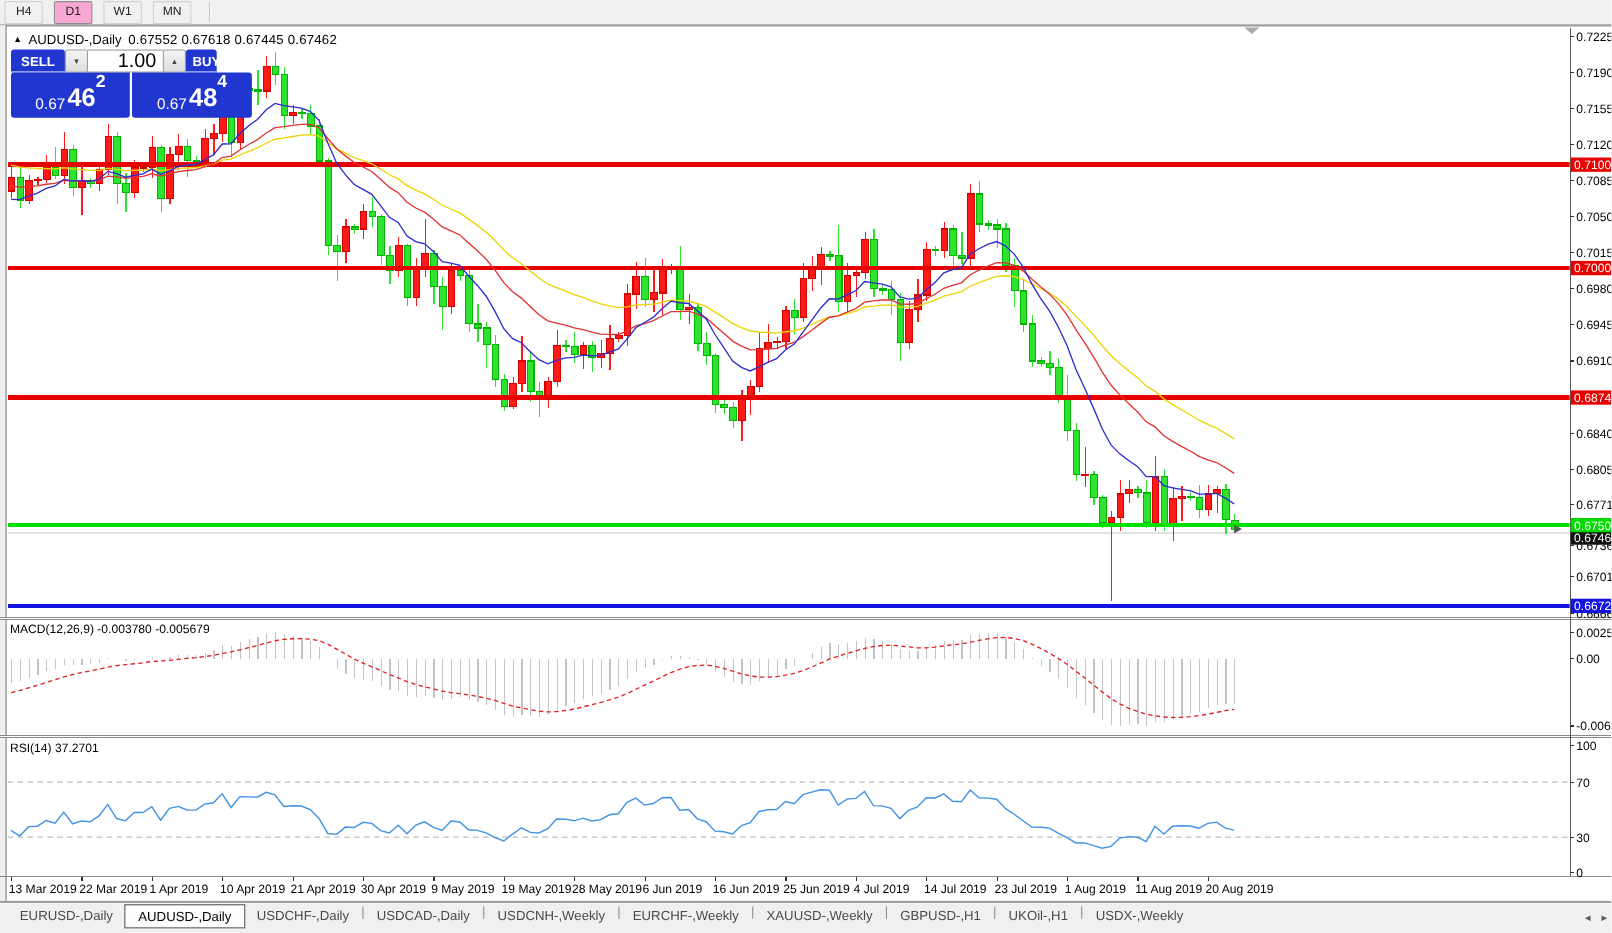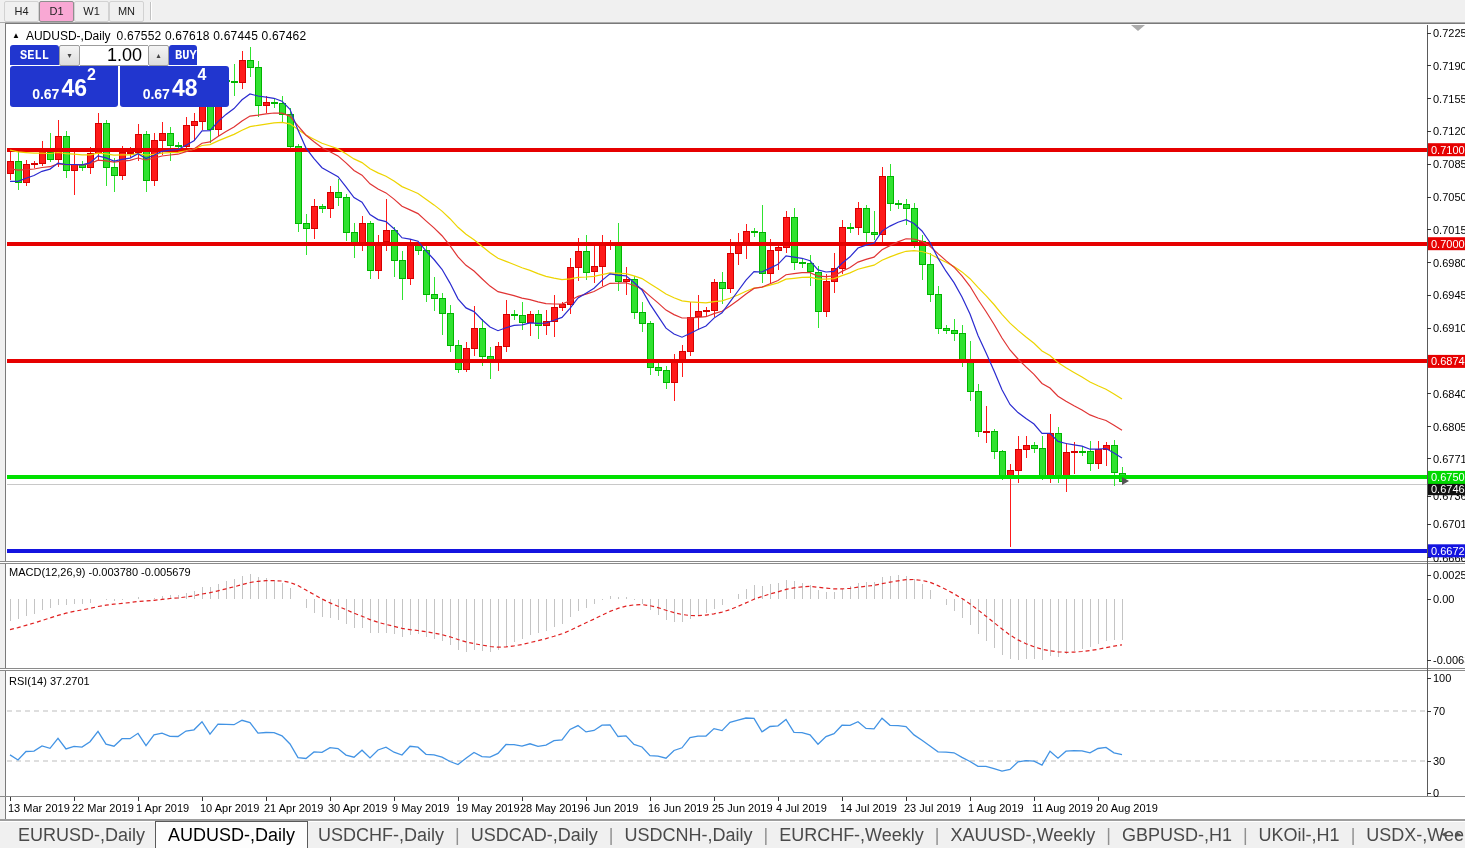--- a/index.html
+++ b/index.html
@@ -2,62 +2,62 @@
 <html><head>
 <meta charset="utf-8">
 <style>
   html,body{margin:0;padding:0}
   body{width:1465px;height:848px;position:relative;background:#F0F0F0;overflow:hidden;
        font-family:"Liberation Sans",sans-serif;-webkit-font-smoothing:antialiased}
 
   
   .toolbar{position:absolute;left:0;top:0;width:1465px;height:23px;background:#F0F0F0;
            border-bottom:1px solid #ABABAB;display:flex;align-items:center;padding-left:4px;box-sizing:border-box}
-  .tf-btn{height:19px;min-width:27px;margin-right:0;font-size:11px;color:#222;background:#F0F0F0;
+  .tf-btn{height:19px;min-width:27px;margin-right:10px;font-size:11px;color:#222;background:#F0F0F0;
           border:1px solid #D2D2D2;border-radius:2px;display:flex;align-items:center;justify-content:center;
           font-family:"Liberation Sans",sans-serif;cursor:default;padding:0 3px}
   .tf-btn.active{background:#f9a8d4;border-color:#8F8F8F}
   .tb-sep{width:1px;height:18px;background:#C2C2C2;margin:0 6px;box-shadow:1px 0 0 #FFF}
 
   
   .chart-frame{position:absolute;left:5px;top:23px;width:1460px;height:797px;background:#FFF;
                border-left:1px solid #7A7A7A;border-top:1px solid #7A7A7A;box-sizing:border-box}
 
   
   .title-row{position:absolute;left:12px;top:29px;font-size:12px;color:#000;display:flex;align-items:center;gap:6px;z-index:5}
   .collapse-tri{font-size:8px;color:#000;transform:translateY(-1px)}
   .title-vals{letter-spacing:.2px}
 
   
   .trade-panel{position:absolute;left:10px;top:45px;width:219px;z-index:6}
   .tp-row1{display:flex;height:21px;align-items:stretch}
   .btn-sell,.btn-buy{background:#2136CF;color:#FFF;font-size:12px;font-weight:700;border:none;
-        border-radius:3px 3px 0 0;width:49px;cursor:default;font-family:Liberation Mono, monospace;
+        border-radius:3px 3px 0 0;width:49px;cursor:default;font-family:Liberation Sans, sans-serif;
         box-shadow:inset 0 -1px 0 #FFF}
   .btn-buy{width:28px;border-radius:3px 3px 0 0}
   .spin{width:21px;background:linear-gradient(#F4F4F4,#DDD);border:1px solid #9C9C9C;border-radius:2px;
         font-size:8px;color:#444;display:flex;align-items:center;justify-content:center;box-sizing:border-box;cursor:default}
   .lot-input{width:68px;border:1px solid #9C9C9C;border-left:none;border-right:none;text-align:right;
         font-size:18px;padding:0 6px 0 0;color:#000;box-sizing:border-box;font-family:"Liberation Sans",sans-serif;outline:none}
   .tp-row2{display:flex;gap:2px;margin-top:0}
   .price-box{background:#2136CF;height:41px;border-radius:0 0 3px 3px;color:#FFF;display:flex;
              align-items:flex-end;justify-content:center;padding-bottom:3px;box-sizing:border-box}
   .price-box.bid{width:108px;border-top-left-radius:3px}
   .price-box.ask{width:109px;border-top-right-radius:3px}
-  .pp{font-size:14px;font-weight:700;margin-right:2px;line-height:20px}
+  .pp{font-size:14px;font-weight:400;margin-right:2px;line-height:20px}
   .pb{font-size:23px;font-weight:700;line-height:32px}
   .ps{font-size:16px;font-weight:700;align-self:flex-start;line-height:14px;margin-top:2px}
 
   
   .pane-label{position:absolute;left:9px;font-size:11px;color:#000;z-index:5}
 
   
   .tab-groove{position:absolute;left:0;top:819px;width:1465px;height:2px;background:#9E9E9E;border-bottom:1px solid #FFF}
   .tabbar{position:absolute;left:0;top:822px;width:1465px;height:26px;background:#F0F0F0;display:flex;
-          align-items:center;padding-left:8px;box-sizing:border-box;font-size:18px;color:#4A4A4A}
+          align-items:flex-start;padding-left:8px;box-sizing:border-box;font-size:12px;color:#4A4A4A}
   .tab{padding:3px 10px;white-space:nowrap;cursor:default}
   .tab.active{background:#FDFDFD;border:1px solid #5A5A5A;color:#000;padding:3px 12px}
   .tab-sep{color:#909090;margin:0 1px}
   .tab-arrows{position:absolute;right:4px;top:828px;font-size:10px;color:#555;display:flex;gap:10px}
 
   svg{position:absolute;left:0;top:0;pointer-events:none}
   svg text{font-family:"Liberation Sans",sans-serif}
 </style>
 </head>
 <body>
@@ -683,21 +683,21 @@
 <div class="pane-label" style="top:675px">RSI(14) 37.2701</div>
 
 <div class="tab-groove"></div>
 <div class="tabbar" id="tabbar">
     <div class="tab">EURUSD-,Daily</div>
     <div class="tab active">AUDUSD-,Daily</div>
     <div class="tab">USDCHF-,Daily</div>
     <span class="tab-sep">|</span>
     <div class="tab">USDCAD-,Daily</div>
     <span class="tab-sep">|</span>
-    <div class="tab">USDCNH-,Daily</div>
+    <div class="tab">USDCNH-,Weekly</div>
     <span class="tab-sep">|</span>
     <div class="tab">EURCHF-,Weekly</div>
     <span class="tab-sep">|</span>
     <div class="tab">XAUUSD-,Weekly</div>
     <span class="tab-sep">|</span>
     <div class="tab">GBPUSD-,H1</div>
     <span class="tab-sep">|</span>
     <div class="tab">UKOil-,H1</div>
     <span class="tab-sep">|</span>
     <div class="tab">USDX-,Weekly</div>

